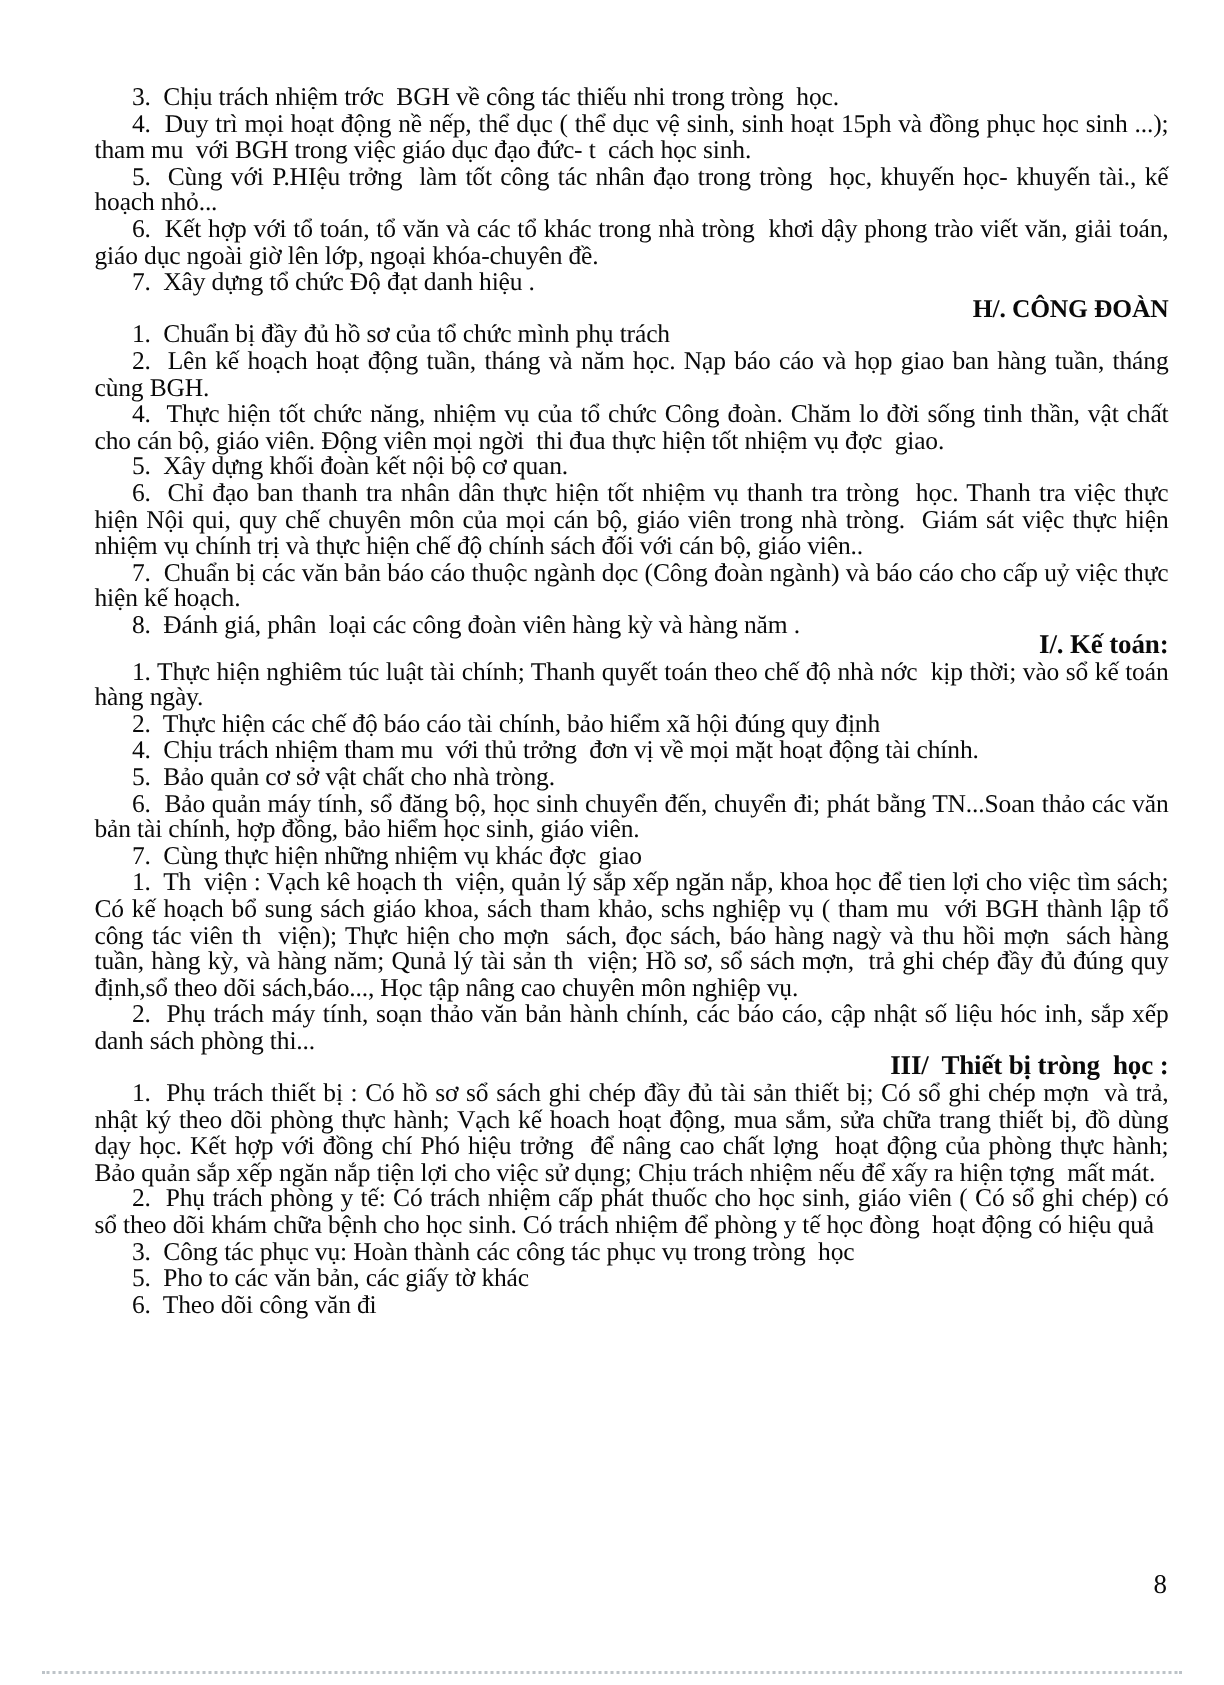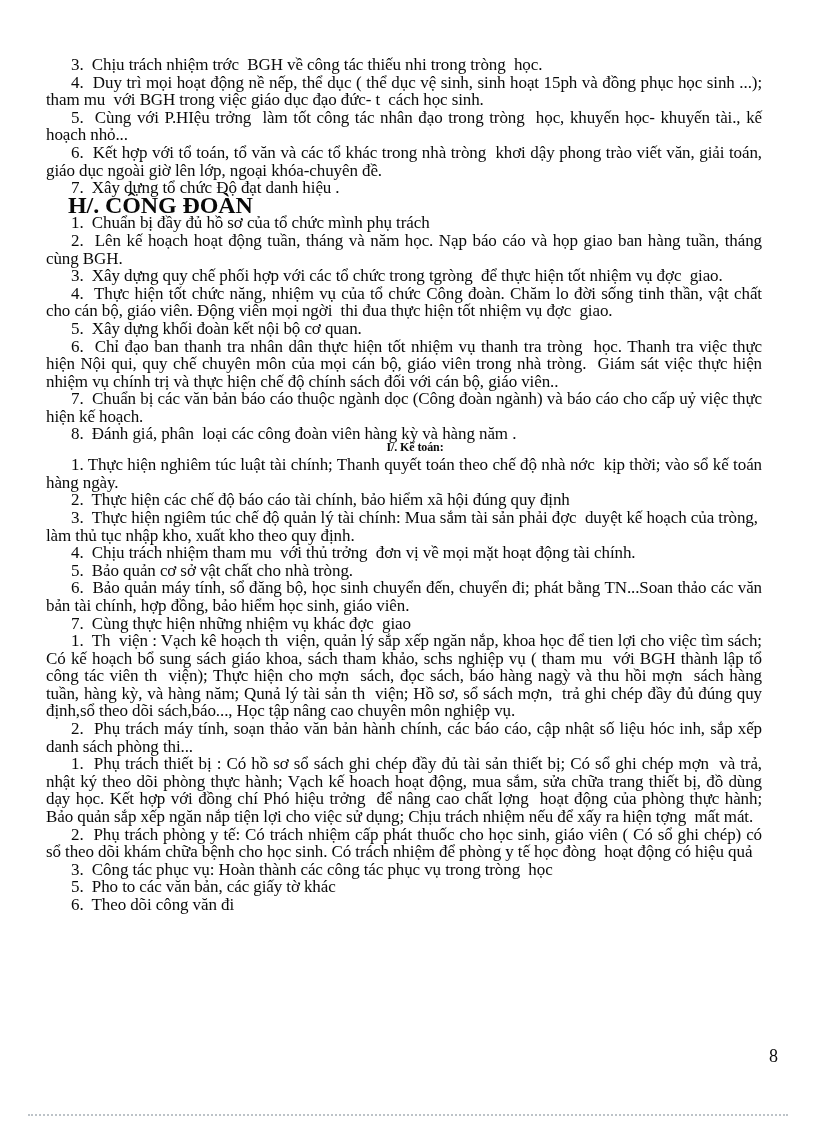--- a/index.html
+++ b/index.html
@@ -11,46 +11,46 @@
     position: relative;
     width: 816px;
     height: 1123px;
     background: #ffffff;
     overflow: hidden;
     font-family: "Liberation Serif", "DejaVu Serif", serif;
     color: #0a0a0a;
   }
   .content {
     position: absolute;
-    left: 46px;
+    left: 63px;
     top: 56px;
     width: 716px;
     font-size: 17px;
     line-height: 17.6px;
     text-align: justify;
     letter-spacing: -0.1px;
   }
   .content p {
     margin: 0;
     padding: 0;
   }
   p.item {
     text-indent: 25px;
   }
   p.heading-lg {
     font-weight: bold;
-    font-size: 24px;
+    font-size: 17px;
     padding-left: 22px;
-    text-align: left;
+    text-align: right;
   }
   p.heading-md {
     font-weight: bold;
-    font-size: 12px;
+    font-size: 18px;
     padding-left: 22px;
-    text-align: center;
+    text-align: right;
   }
   p.tight {
     margin-top: -4.5px;
   }
   .page-number {
     position: absolute;
     left: 752px;
     top: 1046px;
     width: 26px;
     text-align: right;
@@ -71,36 +71,35 @@
 <div class="page">
   <div class="content">
       <p class="item">3.&nbsp; Chịu trách nhiệm trớc&nbsp; BGH về công tác thiếu nhi trong tròng&nbsp; học.</p>
       <p class="item">4.&nbsp; Duy trì mọi hoạt động nề nếp, thể dục ( thể dục vệ sinh, sinh hoạt 15ph và đồng phục học sinh ...); tham mu&nbsp; với BGH trong việc giáo dục đạo đức- t&nbsp; cách học sinh.</p>
       <p class="item">5.&nbsp; Cùng với P.HIệu trởng&nbsp; làm tốt công tác nhân đạo trong tròng&nbsp; học, khuyến học- khuyến tài., kế hoạch nhỏ...</p>
       <p class="item">6.&nbsp; Kết hợp với tổ toán, tổ văn và các tổ khác trong nhà tròng&nbsp; khơi dậy phong trào viết văn, giải toán, giáo dục ngoài giờ lên lớp, ngoại khóa-chuyên đề.</p>
       <p class="item">7.&nbsp; Xây dựng tổ chức Độ đạt danh hiệu .</p>
       <p class="heading-lg">H/. CÔNG ĐOÀN</p>
       <p class="item">1.&nbsp; Chuẩn bị đầy đủ hồ sơ của tổ chức mình phụ trách</p>
       <p class="item">2.&nbsp; Lên kế hoạch hoạt động tuần, tháng và năm học. Nạp báo cáo và họp giao ban hàng tuần, tháng cùng BGH.</p>
-      <p class="item">3.&nbsp; Xây dựng quy chế phối hợp với các tổ chức trong tgròng&nbsp; để thực hiện tốt nhiệm vụ đợc&nbsp; giao.</p>
       <p class="item">4.&nbsp; Thực hiện tốt chức năng, nhiệm vụ của tổ chức Công đoàn. Chăm lo đời sống tinh thần, vật chất cho cán bộ, giáo viên. Động viên mọi ngời&nbsp; thi đua thực hiện tốt nhiệm vụ đợc&nbsp; giao.</p>
       <p class="item">5.&nbsp; Xây dựng khối đoàn kết nội bộ cơ quan.</p>
       <p class="item">6.&nbsp; Chỉ đạo ban thanh tra nhân dân thực hiện tốt nhiệm vụ thanh tra tròng&nbsp; học. Thanh tra việc thực hiện Nội qui, quy chế chuyên môn của mọi cán bộ, giáo viên trong nhà tròng.&nbsp; Giám sát việc thực hiện nhiệm vụ chính trị và thực hiện chế độ chính sách đối với cán bộ, giáo viên..</p>
       <p class="item">7.&nbsp; Chuẩn bị các văn bản báo cáo thuộc ngành dọc (Công đoàn ngành) và báo cáo cho cấp uỷ việc thực hiện kế hoạch.</p>
       <p class="item">8.&nbsp; Đánh giá, phân&nbsp; loại các công đoàn viên hàng kỳ và hàng năm .</p>
       <p class="heading-md tight">I/. Kế toán:</p>
       <p class="item">1. Thực hiện nghiêm túc luật tài chính; Thanh quyết toán theo chế độ nhà nớc&nbsp; kịp thời; vào sổ kế toán hàng ngày.</p>
       <p class="item">2.&nbsp; Thực hiện các chế độ báo cáo tài chính, bảo hiểm xã hội đúng quy định</p>
-      <p class="item">3.&nbsp; Thực hiện ngiêm túc chế độ quản lý tài chính: Mua sắm tài sản phải đợc&nbsp; duyệt kế hoạch của tròng,&nbsp; làm thủ tục nhập kho, xuất kho theo quy định.</p>
       <p class="item">4.&nbsp; Chịu trách nhiệm tham mu&nbsp; với thủ trởng&nbsp; đơn vị về mọi mặt hoạt động tài chính.</p>
       <p class="item">5.&nbsp; Bảo quản cơ sở vật chất cho nhà tròng.</p>
       <p class="item">6.&nbsp; Bảo quản máy tính, sổ đăng bộ, học sinh chuyển đến, chuyển đi; phát bằng TN...Soan thảo các văn bản tài chính, hợp đồng, bảo hiểm học sinh, giáo viên.</p>
       <p class="item">7.&nbsp; Cùng thực hiện những nhiệm vụ khác đợc&nbsp; giao</p>
       <p class="item">1.&nbsp; Th&nbsp; viện : Vạch kê hoạch th&nbsp; viện, quản lý sắp xếp ngăn nắp, khoa học để tien lợi cho việc tìm sách; Có kế hoạch bổ sung sách giáo khoa, sách tham khảo, schs nghiệp vụ ( tham mu&nbsp; với BGH thành lập tổ công tác viên th&nbsp; viện); Thực hiện cho mợn&nbsp; sách, đọc sách, báo hàng nagỳ và thu hồi mợn&nbsp; sách hàng tuần, hàng kỳ, và hàng năm; Qunả lý tài sản th&nbsp; viện; Hồ sơ, sổ sách mợn,&nbsp; trả ghi chép đầy đủ đúng quy định,sổ theo dõi sách,báo..., Học tập nâng cao chuyên môn nghiệp vụ.</p>
       <p class="item">2.&nbsp; Phụ trách máy tính, soạn thảo văn bản hành chính, các báo cáo, cập nhật số liệu hóc inh, sắp xếp danh sách phòng thi...</p>
+      <p class="heading-md">III/&nbsp; Thiết bị tròng&nbsp;  học :</p>
       <p class="item">1.&nbsp; Phụ trách thiết bị : Có hồ sơ sổ sách ghi chép đầy đủ tài sản thiết bị; Có sổ ghi chép mợn&nbsp; và trả, nhật ký theo dõi phòng thực hành; Vạch kế hoach hoạt động, mua sắm, sửa chữa trang thiết bị, đồ dùng dạy học. Kết hợp với đồng chí Phó hiệu trởng&nbsp; để nâng cao chất lợng&nbsp; hoạt động của phòng thực hành; Bảo quản sắp xếp ngăn nắp tiện lợi cho việc sử dụng; Chịu trách nhiệm nếu để xấy ra hiện tợng&nbsp; mất mát.</p>
       <p class="item">2.&nbsp; Phụ trách phòng y tế: Có trách nhiệm cấp phát thuốc cho học sinh, giáo viên ( Có sổ ghi chép) có sổ theo dõi khám chữa bệnh cho học sinh. Có trách nhiệm để phòng y tế học đòng&nbsp; hoạt động có hiệu quả</p>
       <p class="item">3.&nbsp; Công tác phục vụ: Hoàn thành các công tác phục vụ trong tròng&nbsp; học</p>
       <p class="item">5.&nbsp; Pho to các văn bản, các giấy tờ khác</p>
       <p class="item">6.&nbsp; Theo dõi công văn đi</p>
     </div>
   <div class="page-number">8</div>
   <div class="page-break-divider"></div>
 </div>
 

